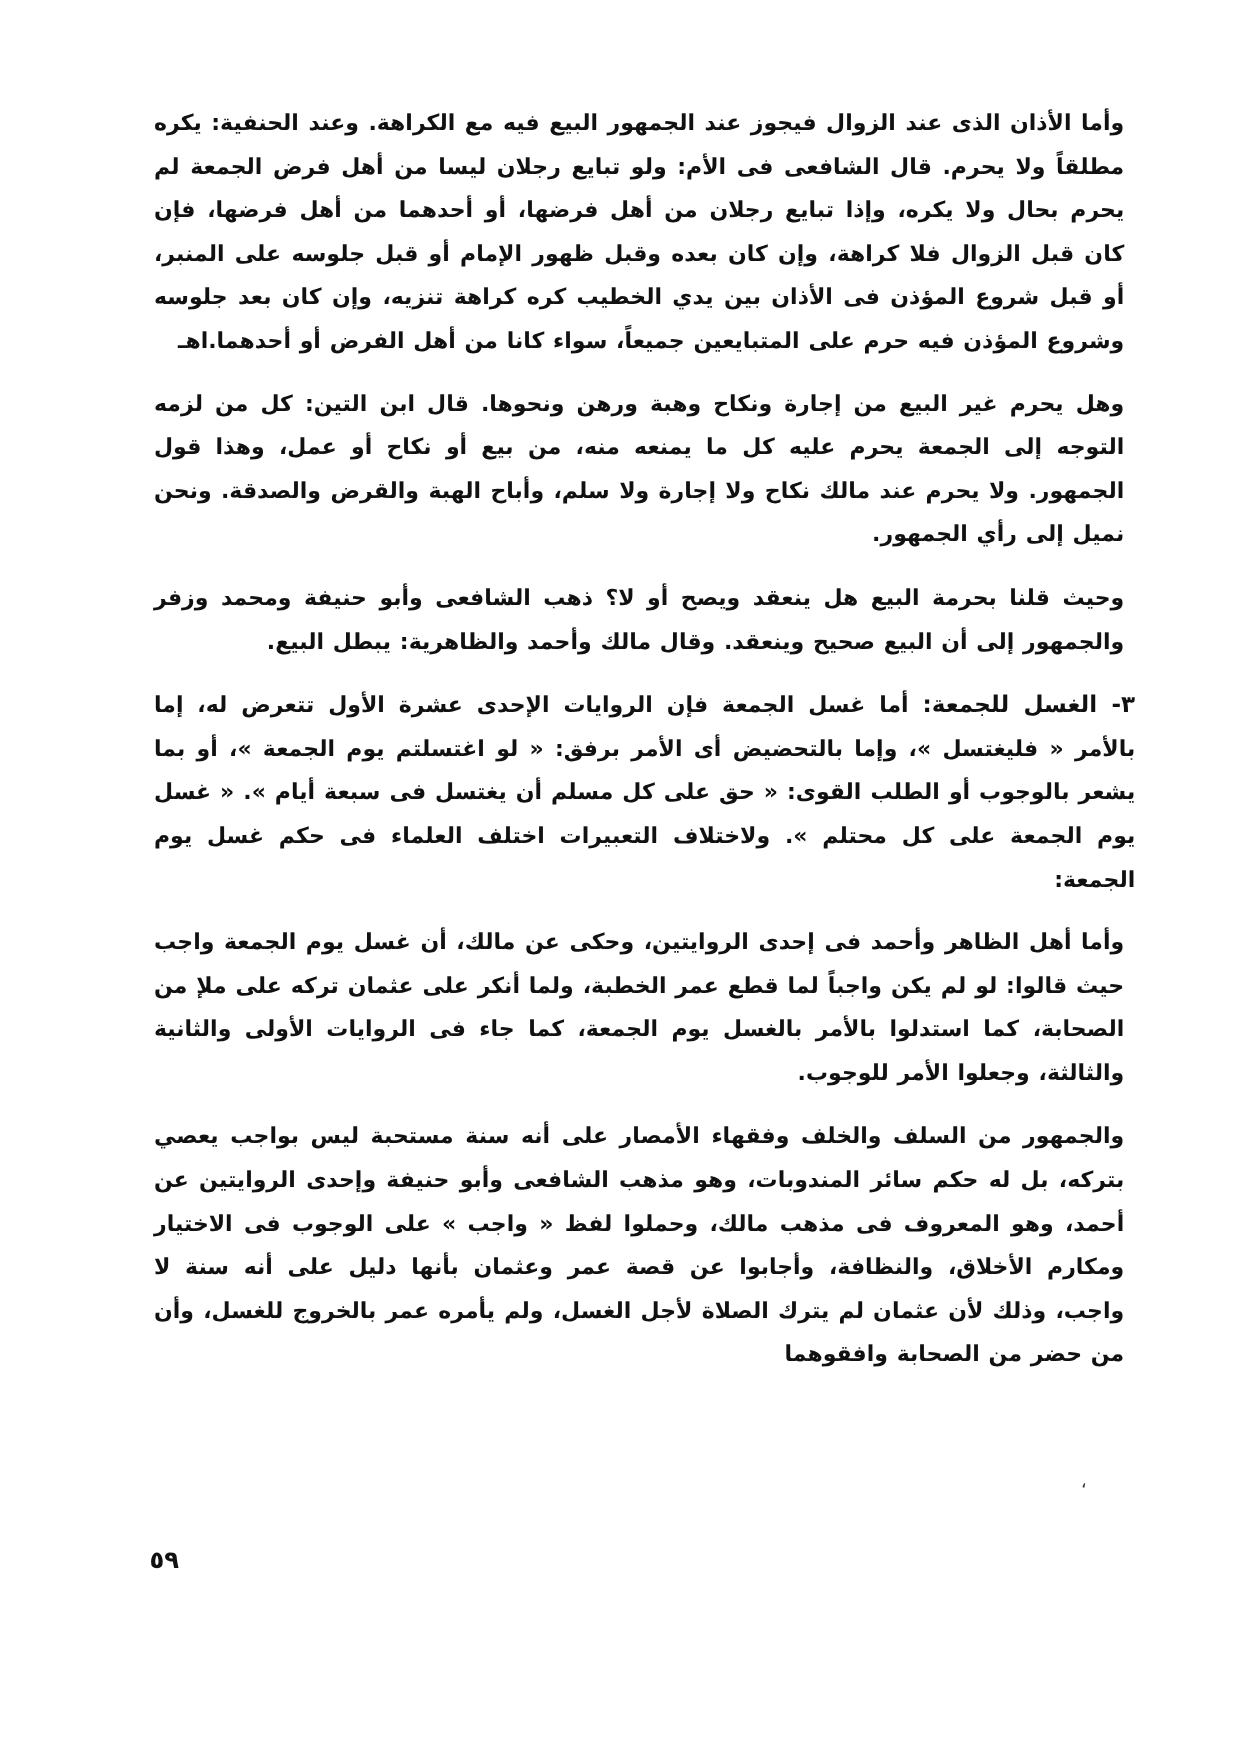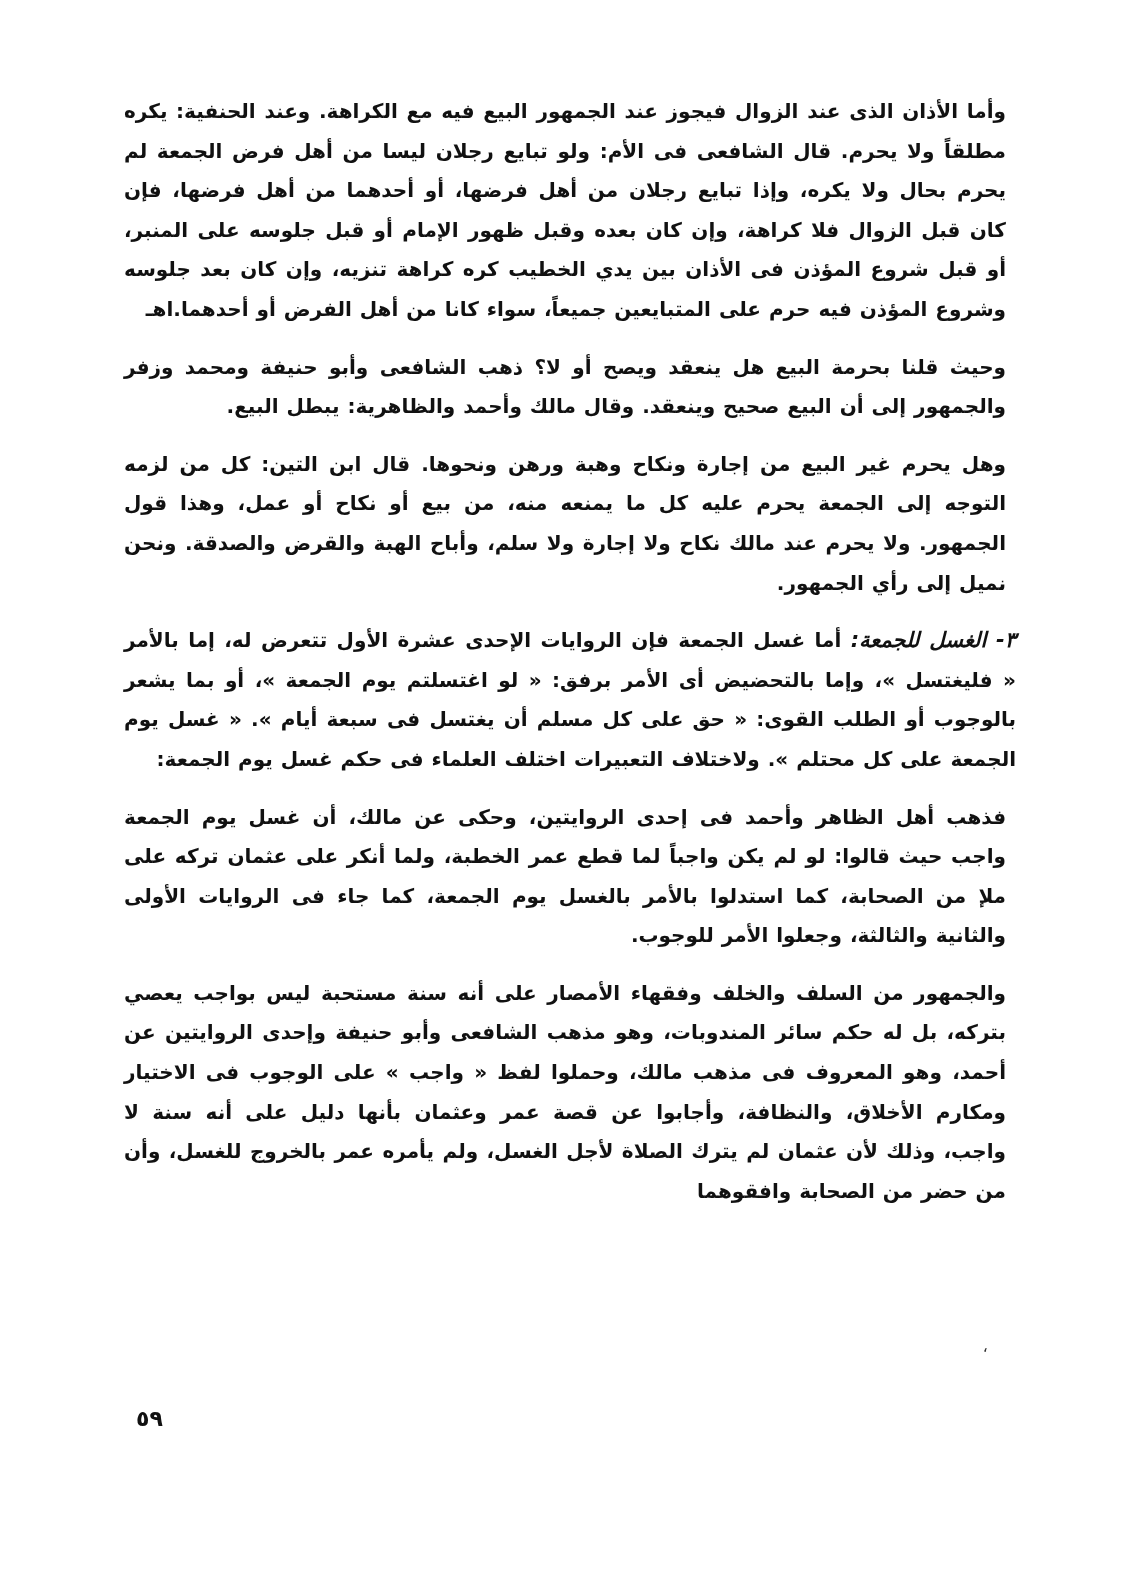--- a/index.html
+++ b/index.html
@@ -10,42 +10,41 @@
     body {
       width: 1138px;
       height: 1580px;
       position: relative;
       overflow: hidden;
       font-family: "DejaVu Sans", sans-serif;
       color: #111111;
     }
     .page {
       position: absolute;
-      left: 124px;
+      left: 140px;
       top: 92px;
       width: 882px;
       direction: rtl;
       text-align: justify;
       text-align-last: right;
     }
     .para {
       font-size: 20px;
       line-height: 39.6px;
       margin: 0 0 18px 0;
       font-weight: bold;
       letter-spacing: 0;
       word-spacing: 1px;
     }
     .para.item {
       margin-right: -10px;
     }
     .item-head {
       font-weight: 900;
       font-size: 21px;
-      font-style: italic;
     }
     .page-number {
       position: absolute;
       left: 136px;
       top: 1406px;
       font-size: 22px;
       font-weight: bold;
       direction: rtl;
     }
     .margin-mark {
@@ -54,22 +53,22 @@
       top: 1345px;
       font-size: 16px;
       color: #333;
     }
   </style>
 </head>
 <body>
 
 <div class="page">
   <p class="para">وأما الأذان الذى عند الزوال فيجوز عند الجمهور البيع فيه مع الكراهة. وعند الحنفية: يكره مطلقاً ولا يحرم. قال الشافعى فى الأم: ولو تبايع رجلان ليسا من أهل فرض الجمعة لم يحرم بحال ولا يكره، وإذا تبايع رجلان من أهل فرضها، أو أحدهما من أهل فرضها، فإن كان قبل الزوال فلا كراهة، وإن كان بعده وقبل ظهور الإمام أو قبل جلوسه على المنبر، أو قبل شروع المؤذن فى الأذان بين يدي الخطيب كره كراهة تنزيه، وإن كان بعد جلوسه وشروع المؤذن فيه حرم على المتبايعين جميعاً، سواء كانا من أهل الفرض أو أحدهما.اهـ</p>
+  <p class="para">وهل يحرم غير البيع من إجارة ونكاح وهبة ورهن ونحوها. قال ابن التين: كل من لزمه التوجه إلى الجمعة يحرم عليه كل ما يمنعه منه، من بيع أو نكاح أو عمل، وهذا قول الجمهور. ولا يحرم عند مالك نكاح ولا إجارة ولا سلم، وأباح الهبة والقرض والصدقة. ونحن نميل إلى رأي الجمهور.</p>
   <p class="para">وحيث قلنا بحرمة البيع هل ينعقد ويصح أو لا؟ ذهب الشافعى وأبو حنيفة ومحمد وزفر والجمهور إلى أن البيع صحيح وينعقد. وقال مالك وأحمد والظاهرية: يبطل البيع.</p>
-  <p class="para">وهل يحرم غير البيع من إجارة ونكاح وهبة ورهن ونحوها. قال ابن التين: كل من لزمه التوجه إلى الجمعة يحرم عليه كل ما يمنعه منه، من بيع أو نكاح أو عمل، وهذا قول الجمهور. ولا يحرم عند مالك نكاح ولا إجارة ولا سلم، وأباح الهبة والقرض والصدقة. ونحن نميل إلى رأي الجمهور.</p>
   <p class="para item"><span class="item-head">٣- الغسل للجمعة:</span><span> أما غسل الجمعة فإن الروايات الإحدى عشرة الأول تتعرض له، إما بالأمر « فليغتسل »، وإما بالتحضيض أى الأمر برفق: « لو اغتسلتم يوم الجمعة »، أو بما يشعر بالوجوب أو الطلب القوى: « حق على كل مسلم أن يغتسل فى سبعة أيام ». « غسل يوم الجمعة على كل محتلم ». ولاختلاف التعبيرات اختلف العلماء فى حكم غسل يوم الجمعة:</span></p>
-  <p class="para">فذهب أهل الظاهر وأحمد فى إحدى الروايتين، وحكى عن مالك، أن غسل يوم الجمعة واجب حيث قالوا: لو لم يكن واجباً لما قطع عمر الخطبة، ولما أنكر على عثمان تركه على ملإ من الصحابة، كما استدلوا بالأمر بالغسل يوم الجمعة، كما جاء فى الروايات الأولى والثانية والثالثة، وجعلوا الأمر للوجوب.</p>
+  <p class="para">وأما أهل الظاهر وأحمد فى إحدى الروايتين، وحكى عن مالك، أن غسل يوم الجمعة واجب حيث قالوا: لو لم يكن واجباً لما قطع عمر الخطبة، ولما أنكر على عثمان تركه على ملإ من الصحابة، كما استدلوا بالأمر بالغسل يوم الجمعة، كما جاء فى الروايات الأولى والثانية والثالثة، وجعلوا الأمر للوجوب.</p>
   <p class="para">والجمهور من السلف والخلف وفقهاء الأمصار على أنه سنة مستحبة ليس بواجب يعصي بتركه، بل له حكم سائر المندوبات، وهو مذهب الشافعى وأبو حنيفة وإحدى الروايتين عن أحمد، وهو المعروف فى مذهب مالك، وحملوا لفظ « واجب » على الوجوب فى الاختيار ومكارم الأخلاق، والنظافة، وأجابوا عن قصة عمر وعثمان بأنها دليل على أنه سنة لا واجب، وذلك لأن عثمان لم يترك الصلاة لأجل الغسل، ولم يأمره عمر بالخروج للغسل، وأن من حضر من الصحابة وافقوهما</p>
 </div>
 
 <div class="margin-mark">‘</div>
 
 <div class="page-number">٥٩</div>
 
 </body></html>

